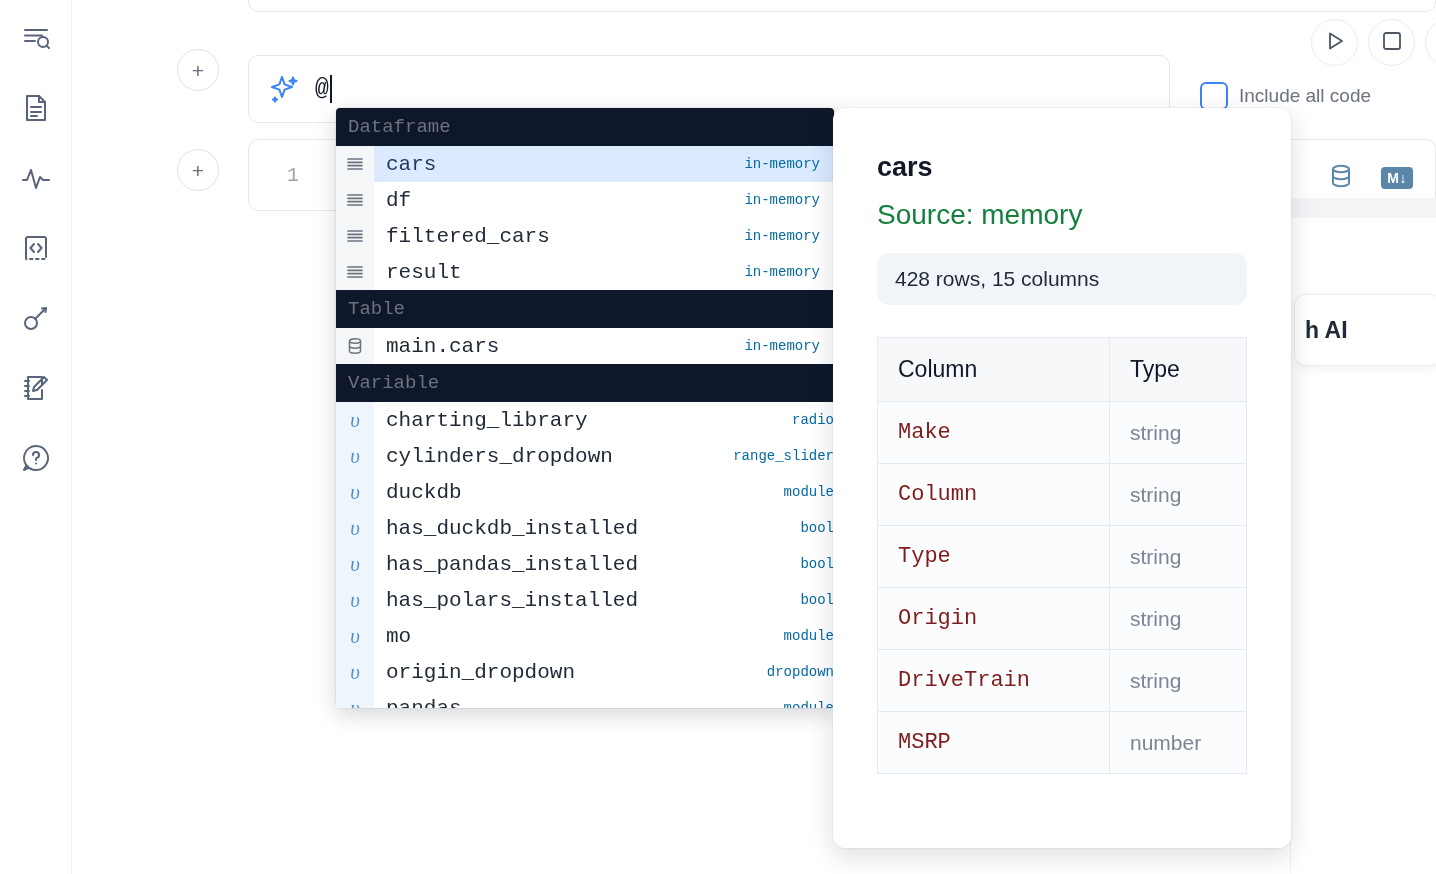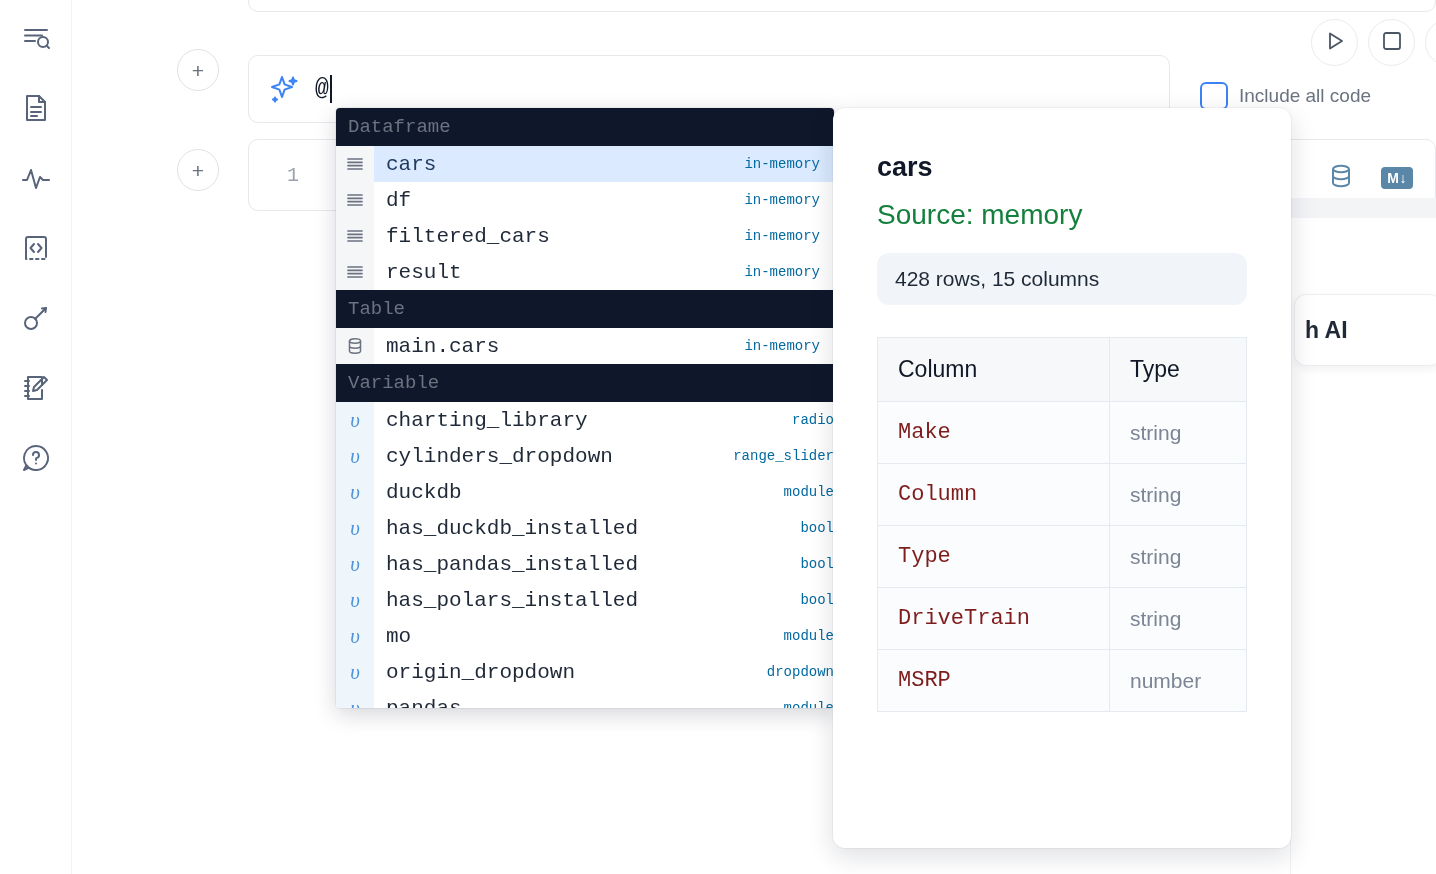--- a/index.html
+++ b/index.html
@@ -474,20 +474,24 @@
           </tr>
           <tr>
             <td class="col">Column</td>
             <td class="typ">string</td>
           </tr>
           <tr>
             <td class="col">Type</td>
             <td class="typ">string</td>
           </tr>
           <tr>
+            <td class="col">Origin</td>
+            <td class="typ">string</td>
+          </tr>
+          <tr>
             <td class="col">DriveTrain</td>
             <td class="typ">string</td>
           </tr>
           <tr>
             <td class="col">MSRP</td>
             <td class="typ">number</td>
           </tr>
         </tbody>
     </table>
   </div>

